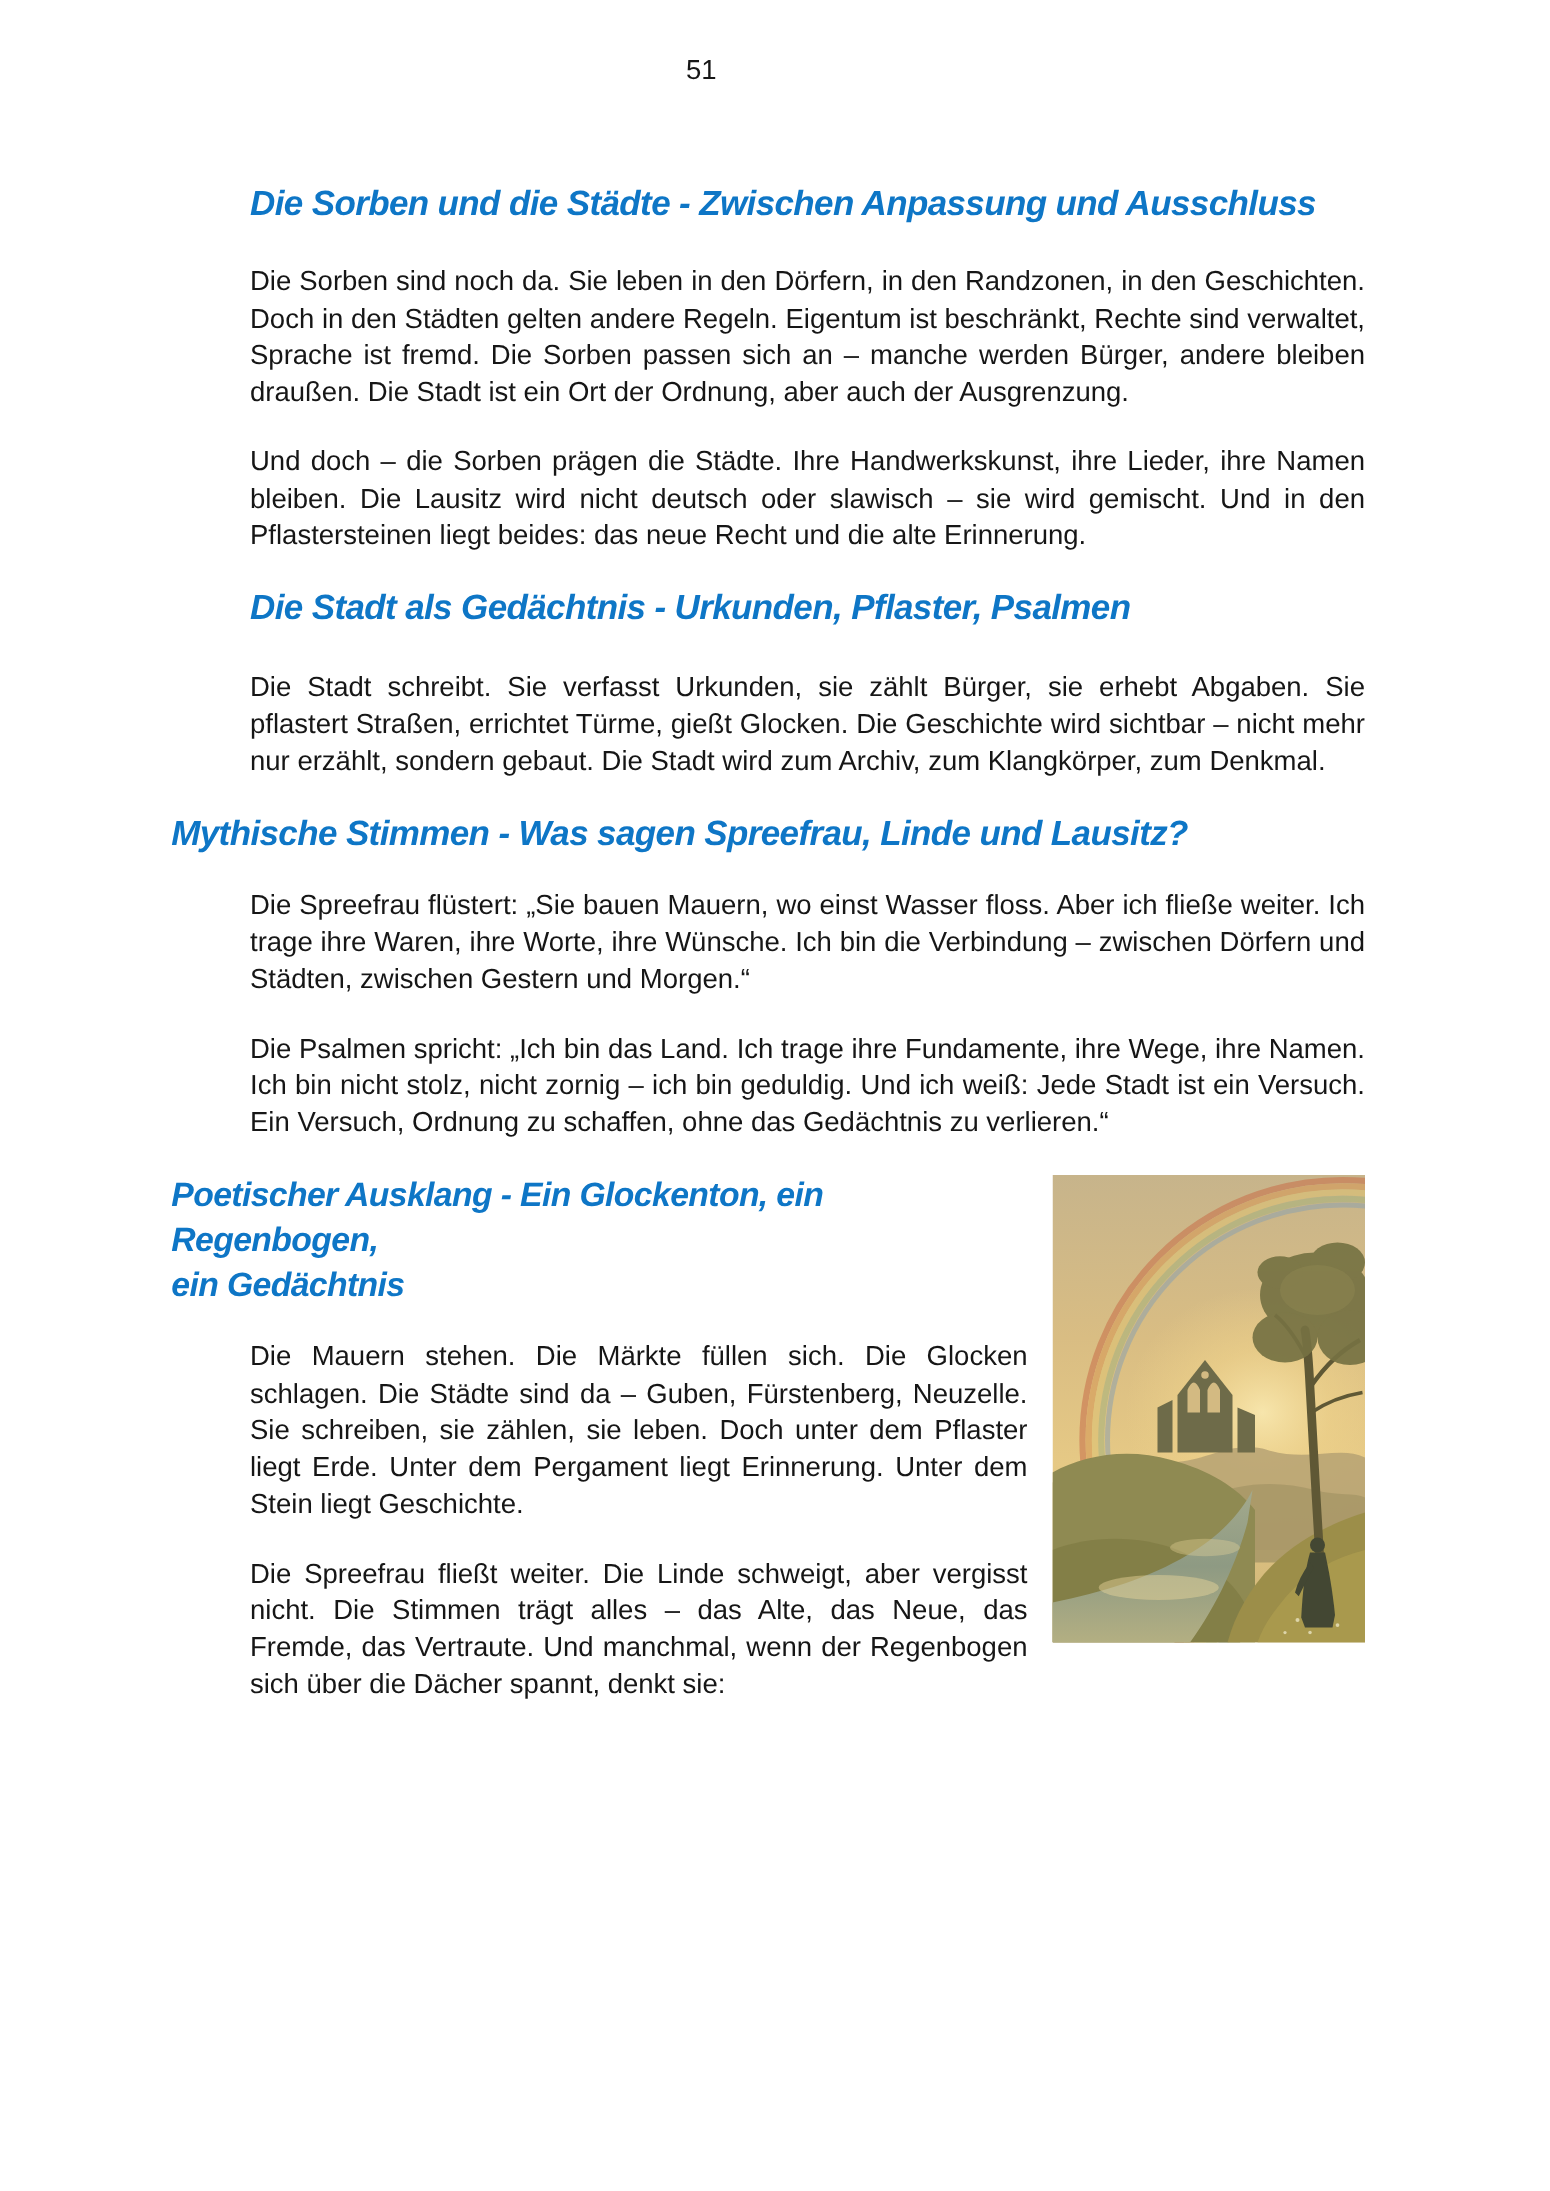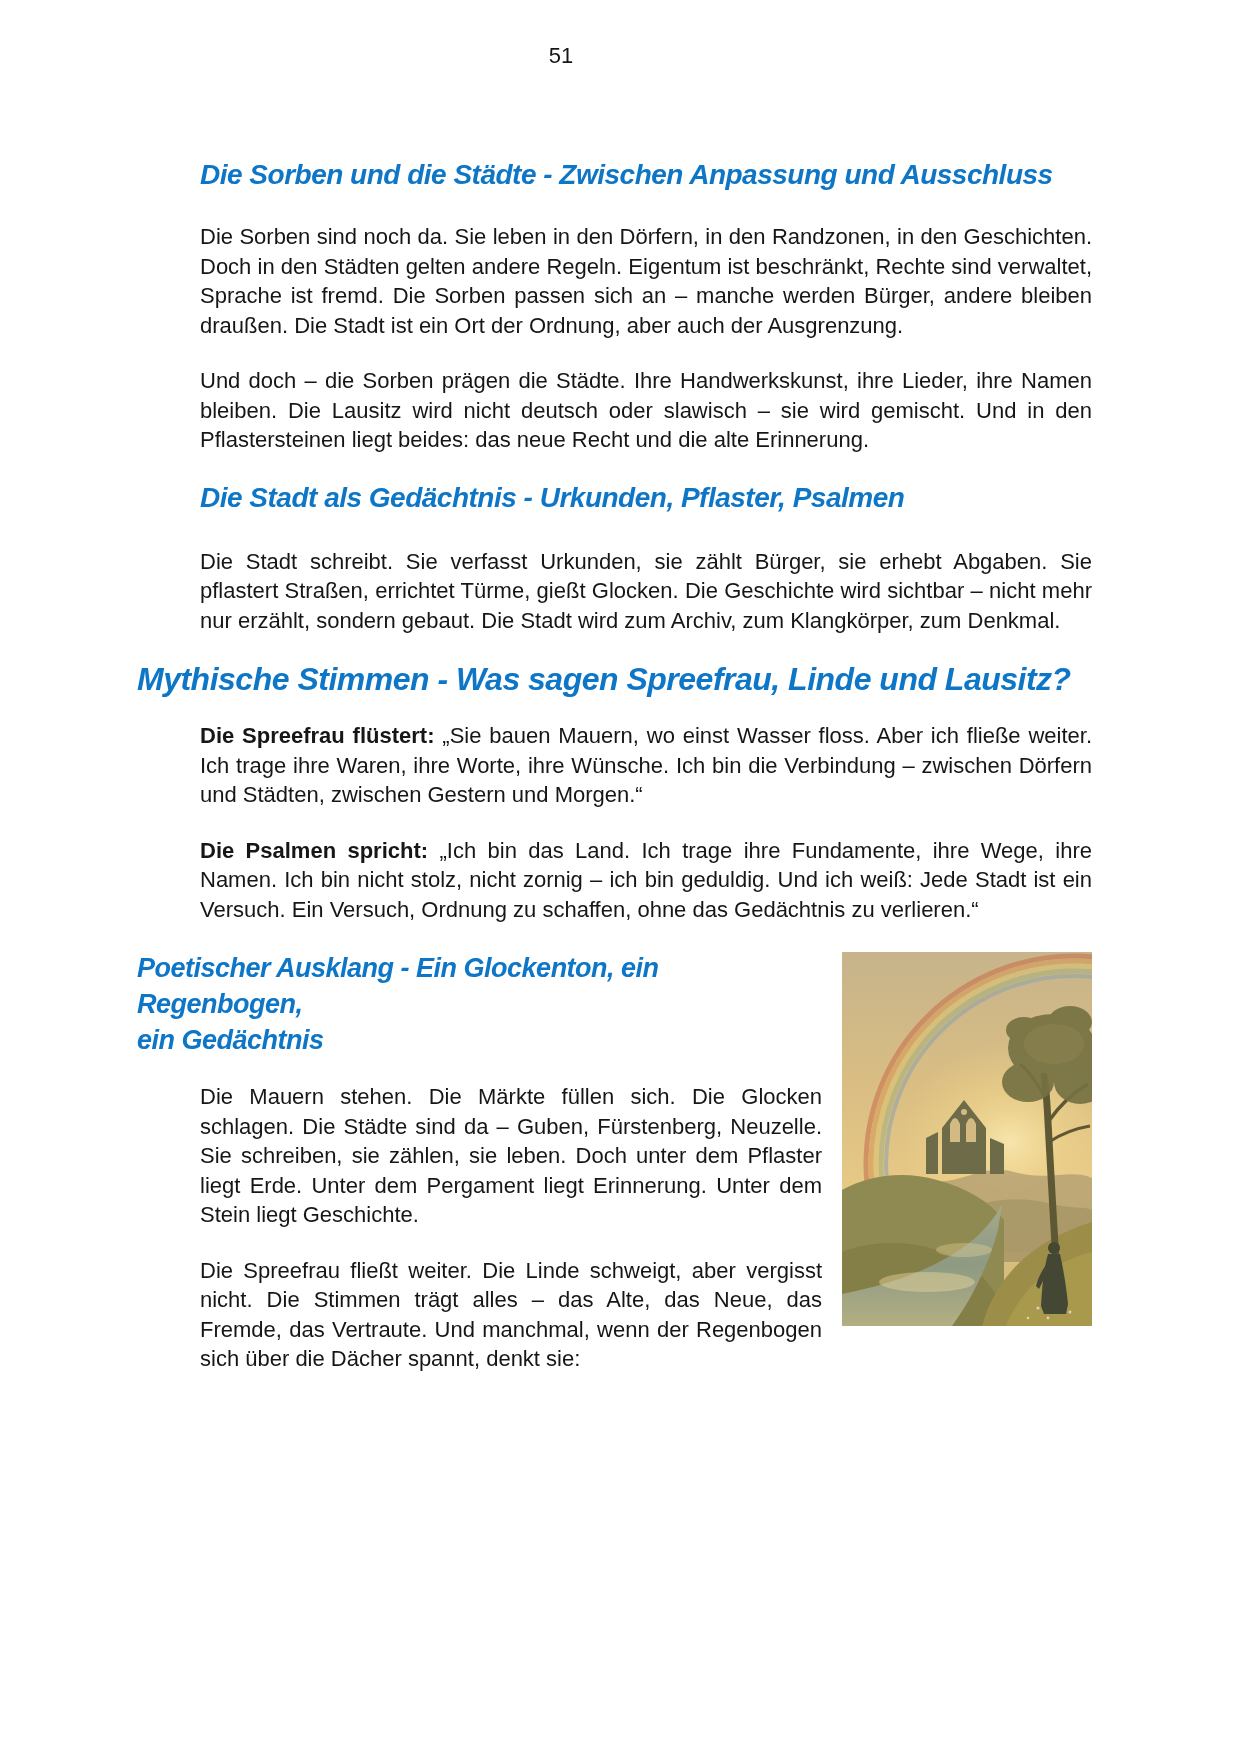--- a/index.html
+++ b/index.html
@@ -29,34 +29,34 @@
     color: #0e76c6;
     font-style: italic;
     font-weight: bold;
     letter-spacing: -0.5px;
   }
   .h-sub {
     font-size: 28px;
     line-height: 34px;
     margin: 26px 0 32px 0;
   }
-  .h-sub.first { margin-top: 12px; margin-bottom: 30px; }
+  .h-sub.first { margin-top: 0; margin-bottom: 30px; }
   .h-main {
-    font-size: 32px;
+    font-size: 28px;
     line-height: 36px;
     margin: 24px 0 24px -63px;
   }
   .sec4 .h-main { font-size: 27px; }
   .body-p {
     font-size: 22px;
     line-height: 29.5px;
     text-align: justify;
     margin: 0 0 26px 0;
   }
-  .body-p strong { font-weight: bold; margin-top: 12px; }
+  .body-p strong { font-weight: normal; margin-top: 12px; }
   .painting {
     float: right;
     width: 250px;
     height: 374px;
     margin: 2px 0 8px 20px;
     padding: 0;
   }
   .painting svg { display: block; }
   .clear { clear: both; }
 </style>

